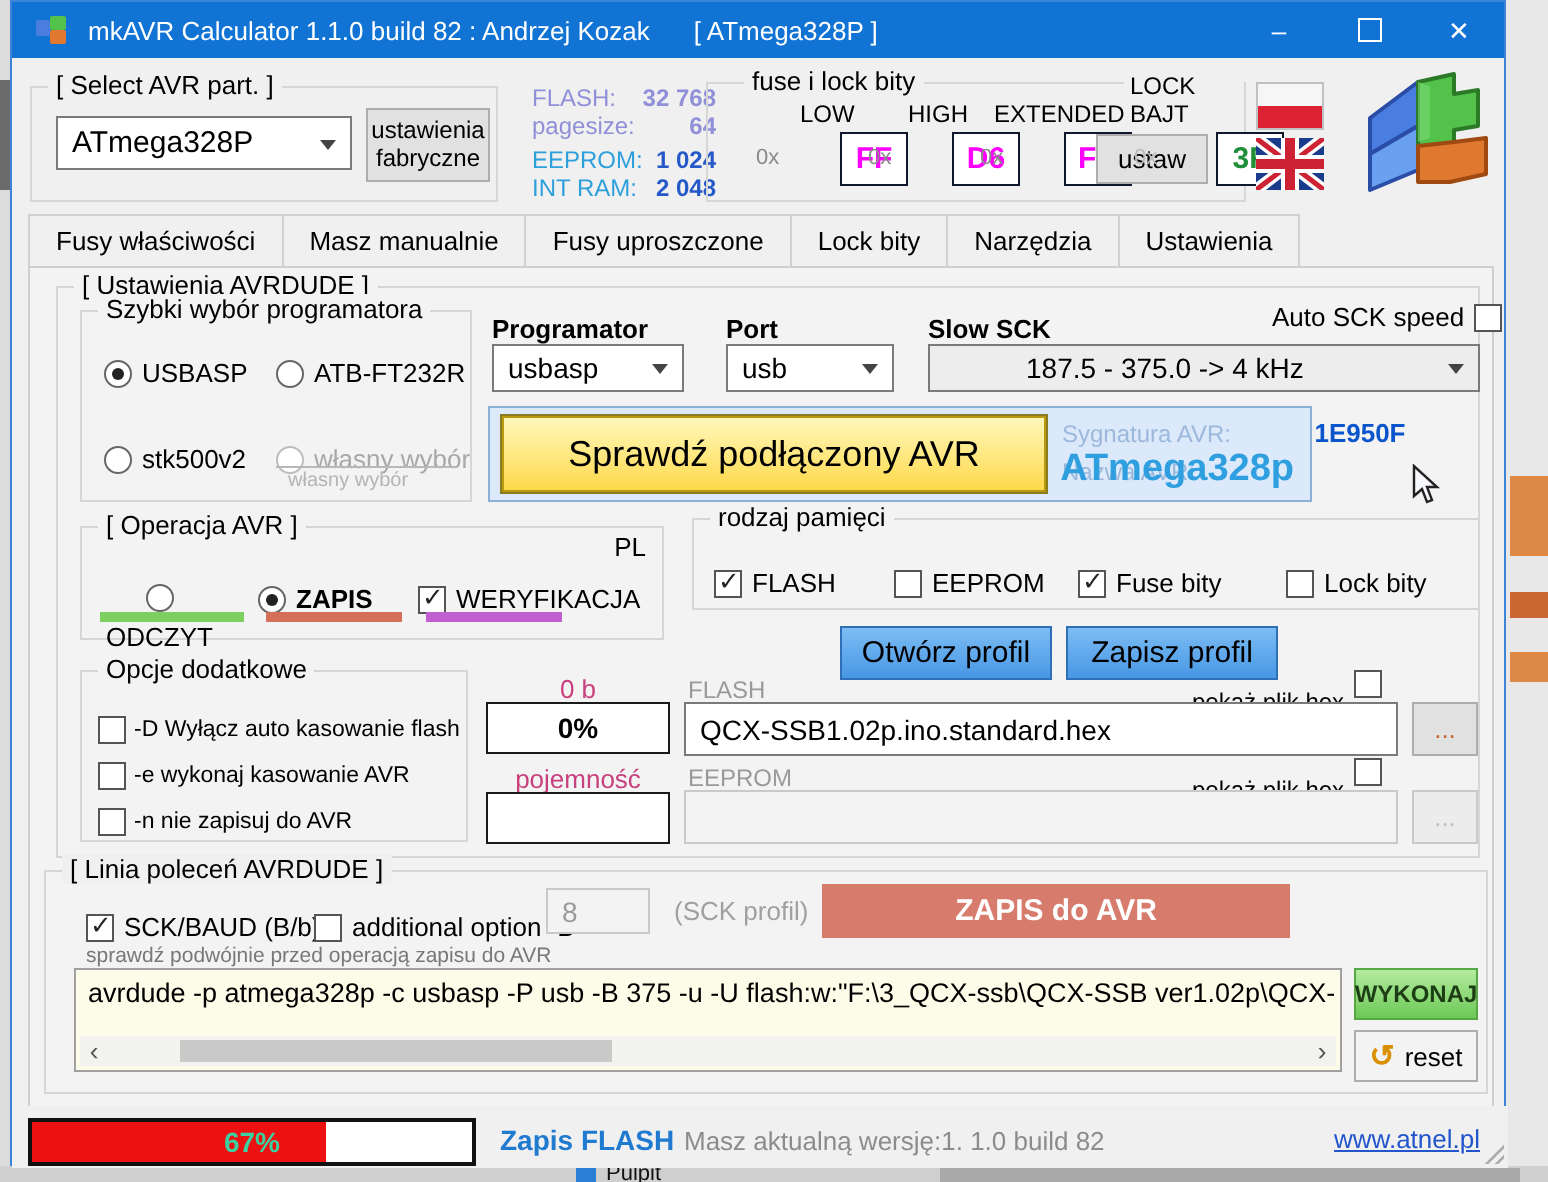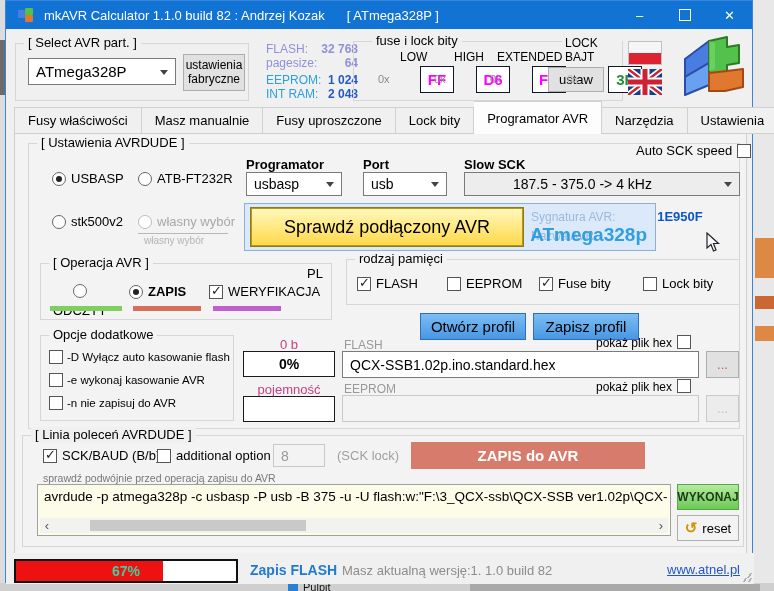--- a/index.html
+++ b/index.html
@@ -20,21 +20,21 @@
   
   .combo{position:absolute;background:#fff;border:1px solid #7a7a7a;box-sizing:border-box;display:flex;align-items:center;padding-left:7px;font-size:14px;}
   .combo .arr{position:absolute;right:7px;top:50%;margin-top:-2px;width:0;height:0;border-left:4px solid transparent;border-right:4px solid transparent;border-top:5px solid #444;}
   .combo.gray{background:#ededed;}
   .btn{position:absolute;display:flex;align-items:center;justify-content:center;background:#e1e1e1;border:1px solid #adadad;box-sizing:border-box;font-size:13px;text-align:center;}
   .chk{width:14px;height:14px;border:1px solid #555;background:#fff;box-sizing:border-box;position:relative;flex:none;}
   .chk.checked::after{content:"✓";position:absolute;left:1px;top:-3px;font-size:13px;color:#222;}
   .radio{width:14px;height:14px;border:1px solid #666;border-radius:50%;background:#fff;box-sizing:border-box;position:relative;flex:none;}
   .radio.sel::after{content:"";position:absolute;left:3px;top:3px;width:6px;height:6px;border-radius:50%;background:#222;}
   .radio.disabled{border-color:#bdbdbd;}
-  .ckrow{position:absolute;display:flex;align-items:center;gap:5px;font-size:13px;white-space:nowrap;}
+  .ckrow{position:absolute;display:flex;align-items:center;gap:5px;font-size:13px;white-space:nowrap;margin-top:8px;}
   .boldlbl{position:absolute;font-weight:bold;font-size:13px;white-space:nowrap;}
   .graylbl{position:absolute;color:#9a9a9a;font-size:12px;white-space:nowrap;}
   .pinklbl{position:absolute;color:#c8407e;font-size:13px;text-align:center;}
   .valbox{position:absolute;background:#fff;border:1px solid #1a1a1a;box-sizing:border-box;display:flex;align-items:center;justify-content:center;font-size:14px;font-weight:bold;}
   .fusebox{position:absolute;width:34px;height:27px;background:#fff;border:1px solid #0f172a;box-sizing:border-box;display:flex;align-items:center;justify-content:center;font-size:15px;font-weight:bold;color:#ff00ff;margin-left:28px;}
   .hexpfx{position:absolute;color:#8a8a8a;font-size:11px;}
   .input{position:absolute;background:#fff;border:1px solid #7a7a7a;box-sizing:border-box;display:flex;align-items:center;padding-left:7px;font-size:14px;white-space:nowrap;overflow:hidden;}
   .input.disabled{background:#f3f3f3;border-color:#c9c9c9;}
   
   .tabs{position:absolute;left:8px;top:100px;height:33px;display:flex;align-items:flex-end;}
@@ -147,30 +147,32 @@
       <polygon points="28,8 46,4 46,14 58,12 58,30 46,32 46,40 28,40" fill="#52c24a" stroke="#2c7a28" stroke-width="2" stroke-linejoin="round"></polygon>
       <polygon points="28,40 46,38 62,36 62,54 44,58 28,58" fill="#e07830" stroke="#a04a12" stroke-width="2" stroke-linejoin="round"></polygon>
       <polygon points="28,8 34,10 34,36 28,38" fill="#7dd977" opacity="0.6"></polygon>
     </svg>
 
     <div class="tabs">
       <div class="tab">Fusy właściwości</div>
       <div class="tab">Masz manualnie</div>
       <div class="tab">Fusy uproszczone</div>
       <div class="tab">Lock bity</div>
-      <div class="tab active">Programator AVR</div>
       <div class="tab">Narzędzia</div>
       <div class="tab">Ustawienia</div>
     </div>
     <div class="panel"></div>
 
     <div class="groupbox" style="left:22px;top:142px;width:712px;height:286px;">
       <span class="glabel" style="background:#f3f3f3;">[ Ustawienia AVRDUDE ]</span>
     </div>
 
+    <div class="groupbox" style="left:34px;top:154px;width:196px;height:96px;">
+      <span class="glabel" style="background:#f3f3f3;">Szybki wybór programatora</span>
+    </div>
     <div class="ckrow" style="left:46px;top:170px;">
         <span class="radio sel"></span>
         <span>USBASP</span>
       </div>
     <div class="ckrow" style="left:132px;top:170px;">
         <span class="radio"></span>
         <span>ATB-FT232R</span>
       </div>
     <div class="ckrow" style="left:46px;top:213px;">
         <span class="radio"></span>
@@ -301,21 +303,21 @@
           <span class="chk checked"></span>
           <span>SCK/BAUD (B/b)</span>
         </div>
       <div class="ckrow" style="left:134px;top:12px;">
           <span class="chk"></span>
           <span>additional option -B</span>
         </div>
       <div class="input disabled" style="left:250px;top:8px;width:52px;height:23px;color:#9a9a9a;">
           <span>8</span>
         </div>
-      <span class="abs" style="left:314px;top:12px;font-size:13px;color:#a0a0a0;">(SCK lock)</span>
+      <span class="abs" style="left:314px;top:12px;font-size:13px;color:#a0a0a0;">(SCK profil)</span>
       <div class="abs" style="left:388px;top:6px;width:234px;height:27px;background:#d77b6d;color:#fff;font-weight:bold;font-size:15px;display:flex;align-items:center;justify-content:center;">ZAPIS do AVR</div>
       <div class="abs" style="left:20px;top:36px;font-size:10.5px;color:#787878;">sprawdź podwójnie przed operacją zapisu do AVR</div>
 
       <div class="abs" style="left:14px;top:48px;width:634px;height:52px;background:#fcfce8;border:1px solid #a0a0a0;box-sizing:border-box;">
         <div style="padding:4px 6px;font-size:13.5px;white-space:nowrap;overflow:hidden;">avrdude -p atmega328p -c usbasp -P usb  -B 375 -u  -U flash:w:"F:\3_QCX-ssb\QCX-SSB ver1.02p\QCX-</div>
         <div style="position:absolute;left:2px;right:2px;bottom:2px;height:15px;background:#f2f2ee;display:flex;align-items:center;">
           <span style="width:14px;text-align:center;color:#555;font-size:13px;">‹</span>
           <div style="position:relative;flex:1;height:11px;">
             <div style="position:absolute;left:6%;width:36%;height:11px;background:#c9c9c9;"></div>
           </div>

